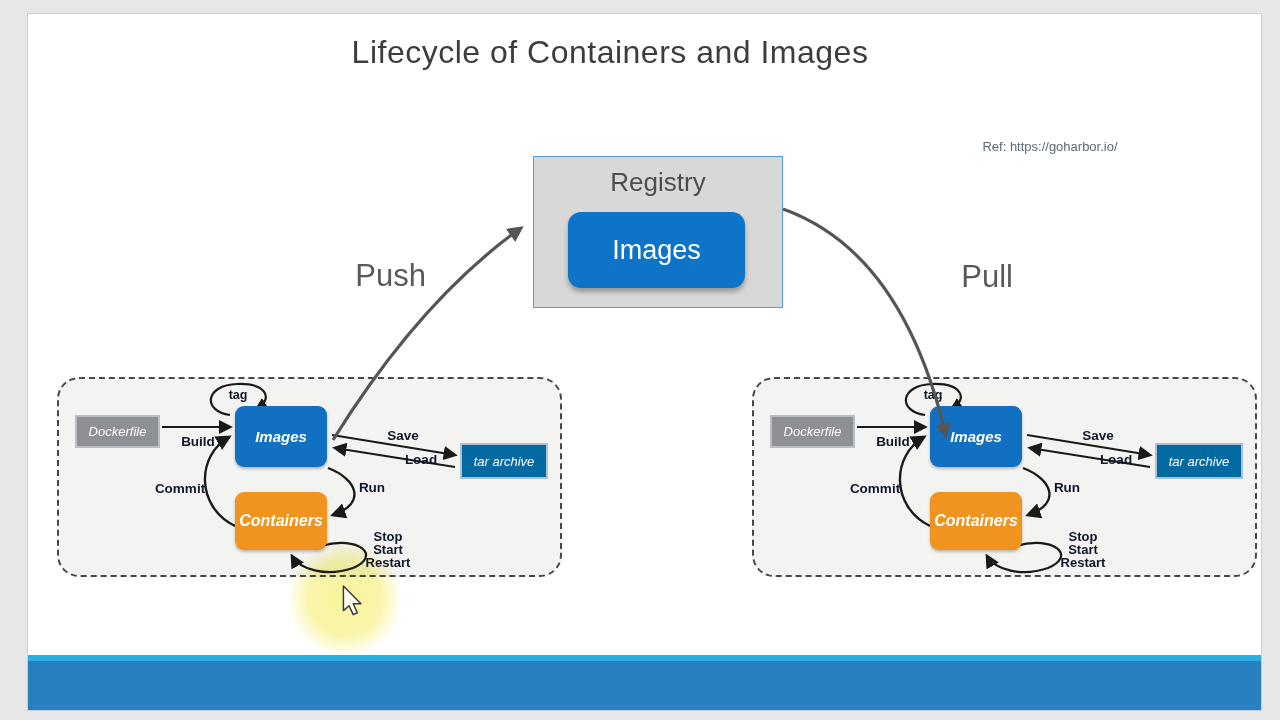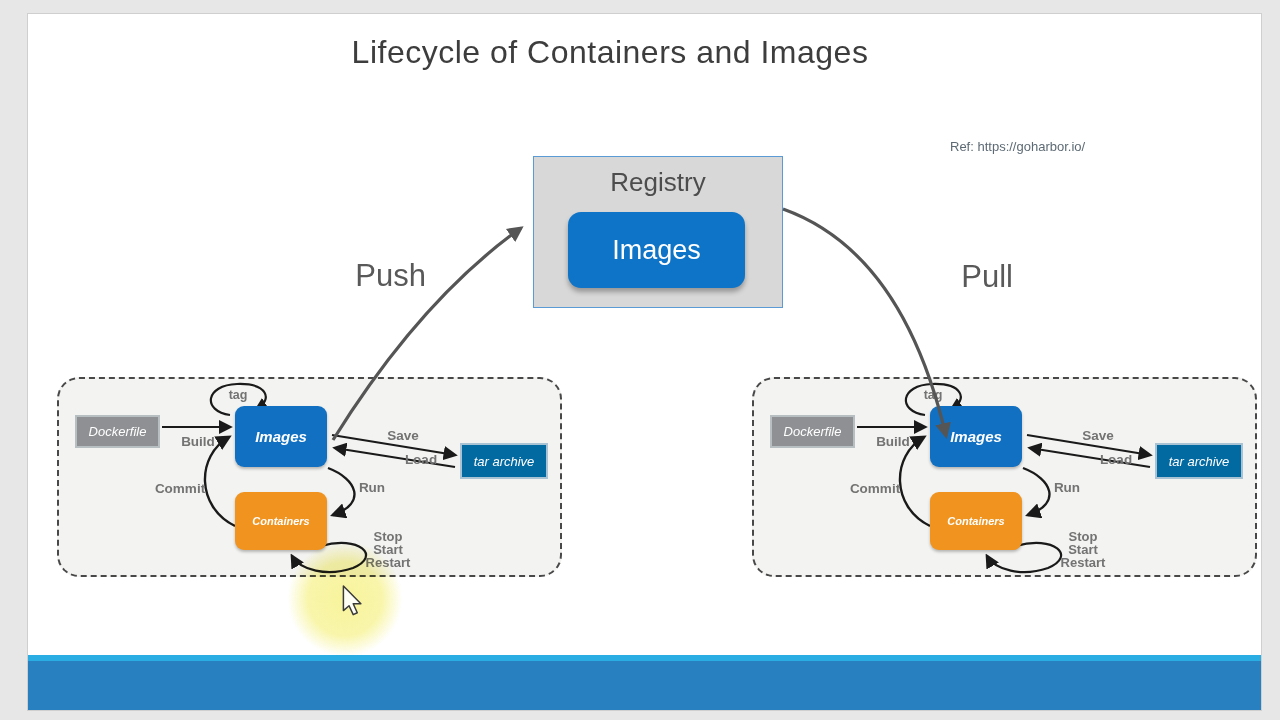--- a/index.html
+++ b/index.html
@@ -4,21 +4,21 @@
 <style>
   * { margin:0; padding:0; box-sizing:border-box; }
   body { font-family:"Liberation Sans", sans-serif; }
   .stage { position:relative; width:1280px; height:720px; background:#e7e7e7; overflow:hidden; }
   .slide { position:absolute; left:27px; top:13px; width:1235px; height:698px;
            background:#ffffff; border:1px solid #cfcfcf; }
   .abs { position:absolute; }
 
   .title { left:20px; top:34px; width:1180px; text-align:center;
            font-size:32px; font-weight:300; color:#3d3d3d; letter-spacing:.5px; }
-  .ref   { left:950px; top:139px; width:200px; text-align:left;
+  .ref   { left:950px; top:139px; width:200px; text-align:center;
            font-size:13px; color:#5d6a74; }
 
   
   .registry { left:533px; top:156px; width:250px; height:152px;
               background:#d8d8d8; border:1.5px solid #5b9bd5; z-index:2; }
   .registry-title { position:absolute; top:10px; left:0; width:100%; text-align:center;
                     font-size:26px; font-weight:normal; color:#4d4d4d; }
   .registry-images { position:absolute; left:34px; top:55px; width:177px; height:76px;
                      background:#0e74c8; border-radius:13px; color:#fff; font-size:27px;
                      display:flex; align-items:center; justify-content:center;
@@ -38,25 +38,25 @@
   .node { position:absolute; display:flex; align-items:center; justify-content:center;
           color:#fff; text-align:center;font-style:italic; }
   .node-dockerfile { left:16px; top:36px; width:85px; height:33px;
           background:#8e9093; border:2px solid #b7bfc3; font-size:13px; }
   .node-tar { left:401px; top:64px; width:88px; height:36px;
           background:#0369a1; border:2px solid #a9c3d4; font-size:13px; }
   .node-images { left:176px; top:27px; width:92px; height:61px;
           background:#1170c2; border-radius:9px; font-size:15px; font-weight:bold;
           box-shadow:0 2px 3px rgba(0,0,0,.25); }
   .node-containers { left:176px; top:113px; width:92px; height:58px;
-          background:#f0931f; border-radius:9px; font-size:11px; font-weight:bold;
+          background:#f0931f; border-radius:9px; font-size:16px; font-weight:bold;
           box-shadow:0 2px 3px rgba(0,0,0,.25); }
 
   .lbl { position:absolute; transform:translate(-50%,-50%); font-size:13.5px;
-         font-weight:bold; color:#737373; white-space:nowrap; }
+         font-weight:bold; color:#0f172a; white-space:nowrap; }
   .lbl-tag    { left:179px; top:16px; font-size:12.5px; }
   .lbl-build  { left:139px; top:62px; }
   .lbl-save   { left:344px; top:56px; }
   .lbl-load   { left:334px; top:80px;margin-left:28px; }
   .lbl-run    { left:313px; top:108px; }
   .lbl-commit { left:121px; top:109px; }
   .lbl-stack  { left:329px; top:170px; line-height:13px; font-size:13px; text-align:center; }
 
   
   .global-arrows { left:0; top:0; width:1280px; height:720px; z-index:5; pointer-events:none; }

